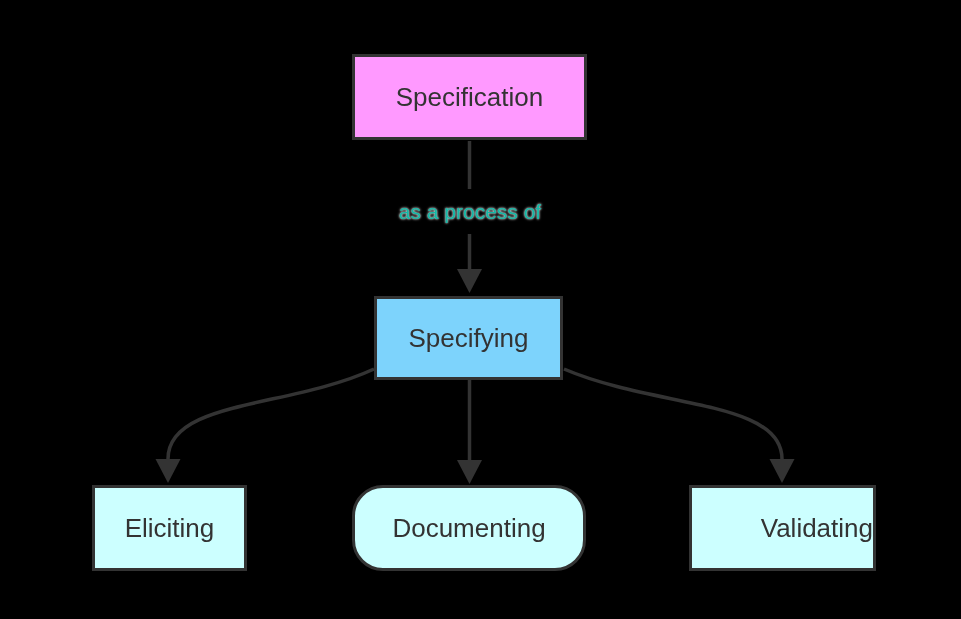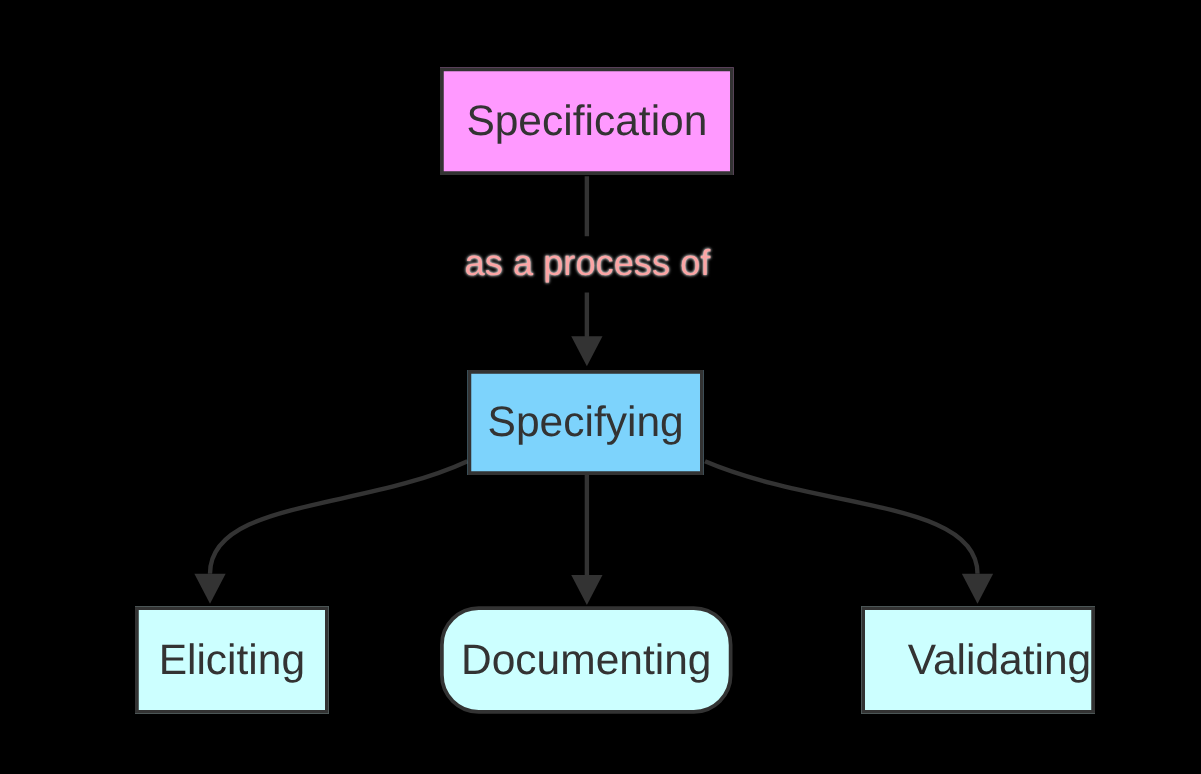--- a/index.html
+++ b/index.html
@@ -26,43 +26,43 @@
     stroke: none;
   }
   .edge-label {
     position: absolute;
     left: 345px;
     top: 189px;
     width: 250px;
     height: 45px;
     z-index: 2;
     background: #000;
-    color: #fca5a5;
-    font-size: 29px;
+    color: #14b8a6;
+    font-size: 21px;
     display: flex;
     align-items: center;
     justify-content: center;
     white-space: nowrap;
     text-shadow: 0 0 2px rgba(255,255,255,0.9), 0 0 3px rgba(255,255,255,0.65);
   }
   .node {
     position: absolute;
     z-index: 3;
     box-sizing: border-box;
     border: 3px solid #333333;
     color: #333333;
-    font-size: 34px;
+    font-size: 26px;
     display: flex;
     align-items: center;
     justify-content: center;
     white-space: nowrap;
   }
   #node-specification { left: 352px; top: 54px;  width: 235px; height: 86px; }
   #node-specifying    { left: 374px; top: 296px; width: 189px; height: 84px; }
-  #node-eliciting     { left: 92px;  top: 485px; width: 155px; height: 86px; margin-left: 16px; }
+  #node-eliciting     { left: 92px;  top: 485px; width: 155px; height: 86px; }
   #node-documenting   { left: 352px; top: 485px; width: 234px; height: 86px; }
   #node-validating    { left: 689px; top: 485px; width: 187px; height: 86px; justify-content: flex-end; }
 </style>
 </head>
 <body>
 
 <div class="canvas" style="background-color: rgb(0, 0, 0);">
 
   <svg class="edge-layer" width="961" height="619" viewBox="0 0 961 619">
 

